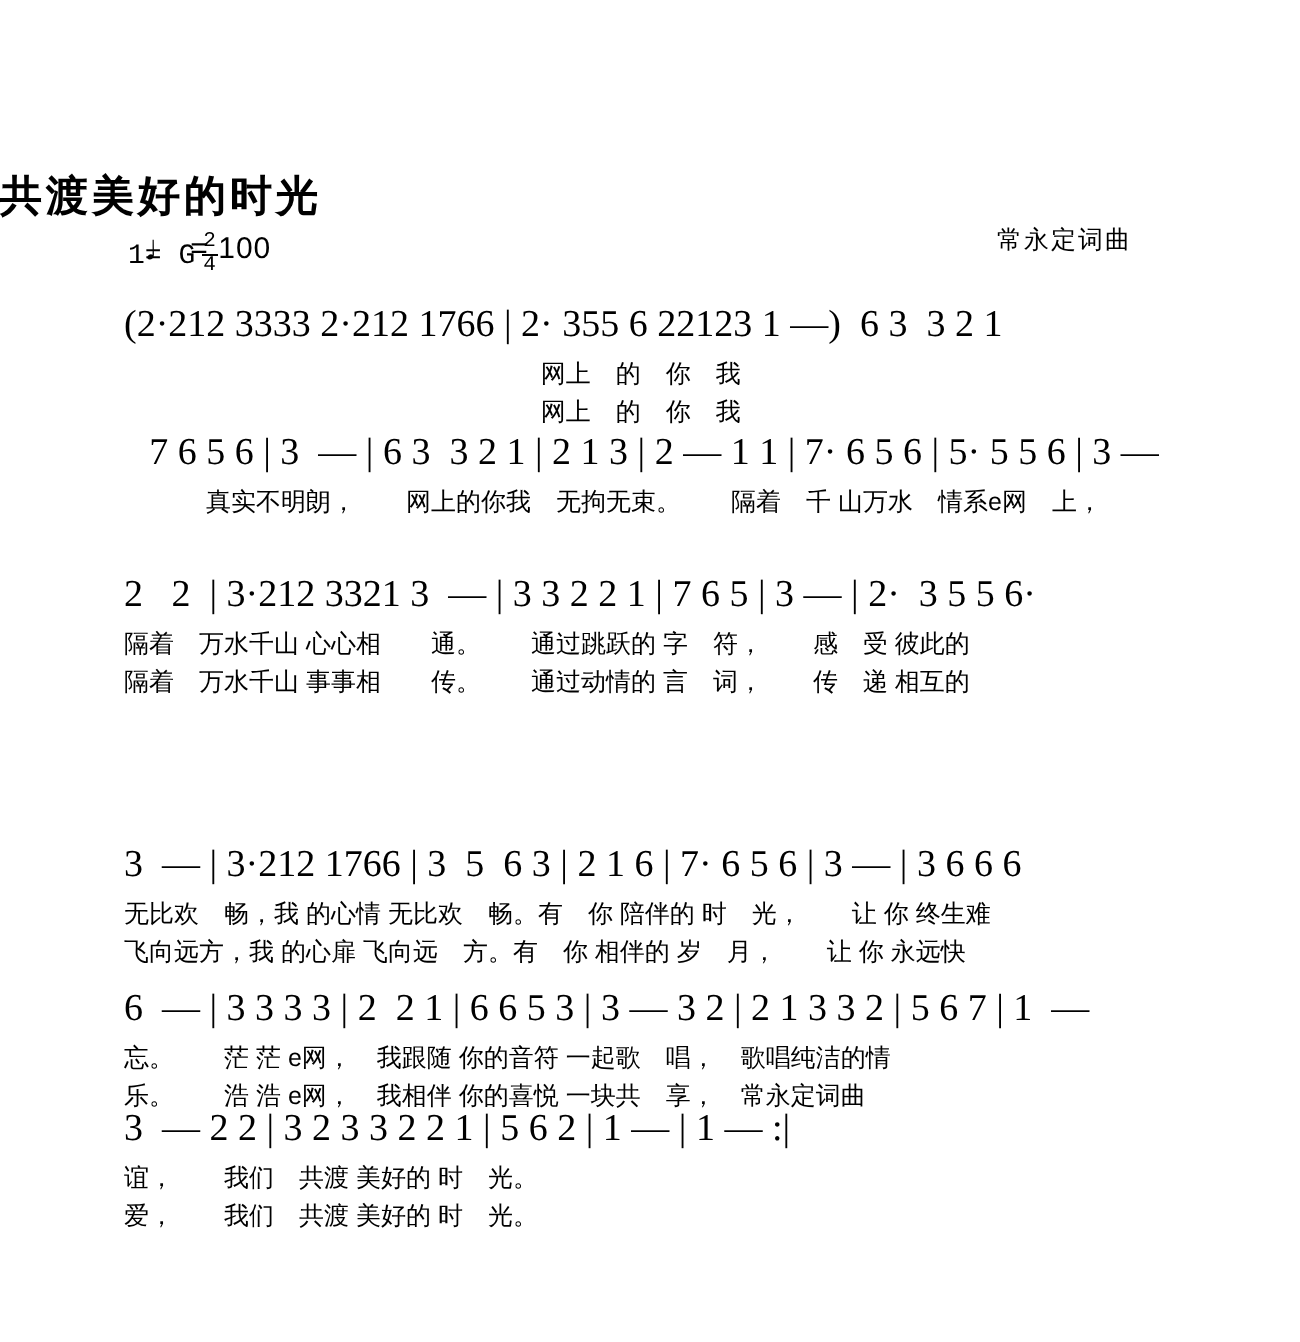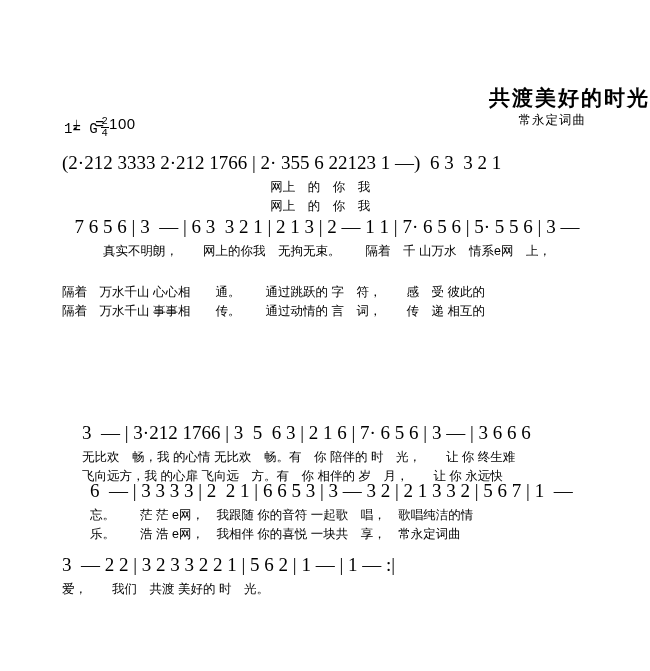--- a/index.html
+++ b/index.html
@@ -32,29 +32,29 @@
   }
   .tempo .note {
     font-size: 18px;
     vertical-align: -1px;
   }
   .title {
     position: absolute;
     left: 0;
     right: 0;
     top: 84px;
-    text-align: right;
+    text-align: left;
     font-family: "Liberation Sans", sans-serif;
     font-size: 21px;
     font-weight: bold;
     letter-spacing: 2px;
   }
   .composer {
     position: absolute;
-    right: 64px;
+    right: 84px;
     top: 112px;
     font-family: Liberation Serif, serif;
     font-size: 12.5px;
     letter-spacing: 1px;
     margin-left: 28px;
   }
   .keysig {
     position: absolute;
     left: 64px;
     top: 116px;
@@ -127,35 +127,37 @@
     <div class="lyric">                                                            网上　的　你　我</div>
     <div class="lyric l2">                                                            网上　的　你　我</div>
   </div>
 
   <div class="system" style="top:212px;text-align:center;">
     <div class="notes">7 6 5 6 | 3  — | 6 3  3 2 1 | 2 1 3 | 2 — 1 1 | 7· 6 5 6 | 5· 5 5 6 | 3 —</div>
     <div class="lyric">真实不明朗，　　网上的你我　无拘无束。　　隔着　千 山万水　情系e网　上，</div>
   </div>
 
   <div class="system" style="top:283px;">
+    <div class="notes">2   2  | 3·212 3321 3  — | 3 3 2 2 1 | 7 6 5 | 3 — | 2·  3 5 5 6·</div>
     <div class="lyric">隔着　万水千山 心心相　　通。　　通过跳跃的 字　符，　　感　受 彼此的</div>
     <div class="lyric l2">隔着　万水千山 事事相　　传。　　通过动情的 言　词，　　传　递 相互的</div>
   </div>
 
 
-  <div class="system" style="top:418px;margin-left:20px;">
+  <div class="system" style="top:418px;">
     <div class="notes">3  — | 3·212 1766 | 3  5  6 3 | 2 1 6 | 7· 6 5 6 | 3 — | 3 6 6 6</div>
     <div class="lyric">无比欢　畅，我 的心情 无比欢　畅。有　你 陪伴的 时　光，　　让 你 终生难</div>
     <div class="lyric l2">飞向远方，我 的心扉 飞向远　方。有　你 相伴的 岁　月，　　让 你 永远快</div>
   </div>
 
-  <div class="system" style="top:476px;margin-left:28px;">
+  <div class="system" style="top:490px;">
     <div class="notes">6  — | 3 3 3 3 | 2  2 1 | 6 6 5 3 | 3 — 3 2 | 2 1 3 3 2 | 5 6 7 | 1  —</div>
     <div class="lyric">忘。　　茫 茫 e网，　我跟随 你的音符 一起歌　唱，　歌唱纯洁的情</div>
     <div class="lyric l2">乐。　　浩 浩 e网，　我相伴 你的喜悦 一块共　享，　常永定词曲</div>
   </div>
 
   <div class="system" style="top:550px;">
     <div class="notes">3  — 2 2 | 3 2 3 3 2 2 1 | 5 6 2 | 1 — | 1 — :|</div>
+    <div class="lyric">谊，　　我们　共渡 美好的 时　光。</div>
     <div class="lyric l2">爱，　　我们　共渡 美好的 时　光。</div>
   </div>
 
 </div>
 
 </body></html>

